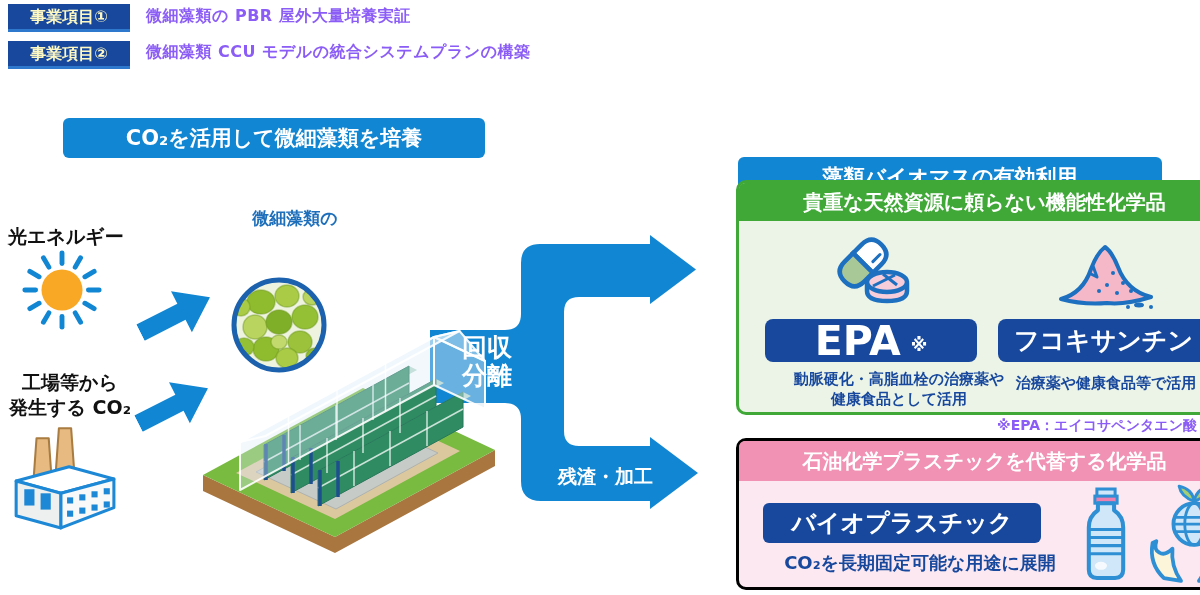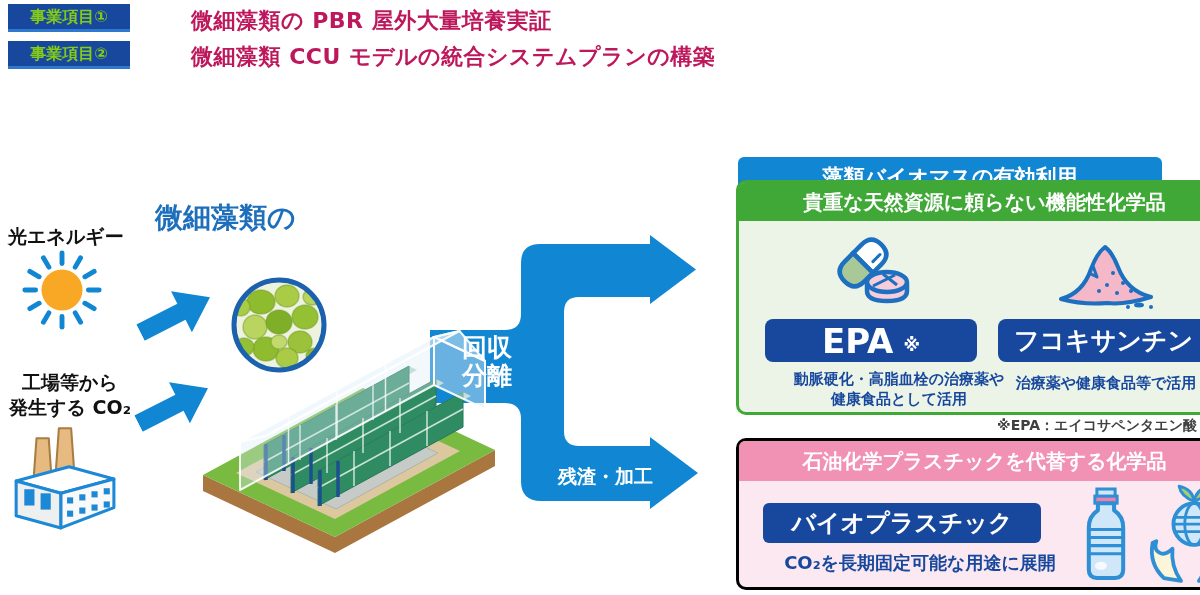--- a/index.html
+++ b/index.html
@@ -1,56 +1,57 @@
 <!DOCTYPE html>
 <html><head>
 <meta charset="utf-8">
 <style>
   html,body{margin:0;padding:0;background:#fff;}
   #canvas{position:relative;width:1200px;height:595px;background:#fff;overflow:hidden;
           font-family:"DejaVu Sans",sans-serif;font-weight:bold;color:#1a1a1a;}
   .abs{position:absolute;}
   
   .badge{left:8px;width:122px;height:25px;background:#17489d;border-bottom:3px solid #2e79cd;
-         color:#84cc16;font-size:16px;line-height:25px;text-align:center;}
-  .proj-title{left:146px;font-size:22px;color:#be185d;white-space:nowrap;letter-spacing:0.5px;margin-left:45px;}
+         color:#fef9c3;font-size:16px;line-height:25px;text-align:center;}
+  .proj-title{left:146px;font-size:16px;color:#8b5cf6;white-space:nowrap;letter-spacing:0.5px;}
   
   .sec-header{height:40px;background:#1186d2;border-radius:6px;color:#fff;font-size:21px;
               line-height:40px;text-align:center;}
   
   .src-label{font-size:19px;color:#111;}
-  .algae-label{color:#1e6fbb;font-size:28px;line-height:26px;text-align:left;}
+  .algae-label{color:#1e6fbb;font-size:17px;line-height:26px;text-align:center;}
   
   .flow-white{color:#fff;text-align:center;}
   .recovery{font-size:25px;line-height:28px;}
   .arm-label{font-size:19px;width:115px;}
   
   .panel{box-sizing:border-box;border-radius:10px;margin-left:36px;}
   .panel-green{border:3px solid #3fa837;background:#ecf4e7;}
   .panel-pink{border:3px solid #000000;background:#fbe8f0;}
   .panel-head{position:absolute;left:0;top:0;right:0;height:38px;color:#fff;font-size:20px;
               line-height:38px;text-align:center;border-radius:6px 6px 0 0;}
   .head-green{background:#3fa837;}
   .head-pink{background:#f191b3;height:40px;line-height:40px;}
   .navy-box{position:absolute;background:#17489d;border-radius:8px;color:#fff;
             display:flex;align-items:center;justify-content:center;}
   .navy-caption{position:absolute;color:#17489d;text-align:center;font-size:15px;line-height:20px;}
-  .note{font-size:14px;color:#404040;text-align:right;}
+  .note{font-size:14px;color:#8b5cf6;text-align:right;}
   svg{display:block;}
 </style>
 </head>
 <body>
 
 <div id="canvas">
 
   <div class="abs badge" style="top:4px;">事業項目①</div>
   <div class="abs proj-title" style="top:6px;">微細藻類の PBR 屋外大量培養実証</div>
   <div class="abs badge" style="top:41px;">事業項目②</div>
   <div class="abs proj-title" style="top:42px;">微細藻類 CCU モデルの統合システムプランの構築</div>
 
+  <div class="abs sec-header" style="left:63px;top:118px;width:422px;">CO₂を活用して微細藻類を培養</div>
   <div class="abs sec-header" style="left:738px;top:118px;width:424px;margin-top:39px;">藻類バイオマスの有効利用</div>
 
   <div class="abs src-label" style="left:8px;top:224px;">光エネルギー</div>
   <svg class="abs" style="left:18px;top:246px;" width="88" height="88" viewBox="0 0 90 90">
     <g stroke="#1186d2" stroke-width="5" stroke-linecap="round">
       <line x1="72" y1="45" x2="83" y2="45"></line>
         <line x1="68.4" y1="58.5" x2="77.9" y2="64"></line>
       <line x1="58.5" y1="68.4" x2="64" y2="77.9"></line>
         <line x1="45" y1="72" x2="45" y2="83"></line>
       <line x1="31.6" y1="68.4" x2="26" y2="77.9"></line>
@@ -212,21 +213,21 @@
         <circle cx="76" cy="58" r="2"></circle>
           <circle cx="62" cy="60" r="2"></circle>
           <circle cx="44" cy="58" r="2"></circle>
         <ellipse cx="84" cy="72" rx="5" ry="2.5"></ellipse>
           <circle cx="96" cy="74" r="2"></circle>
           <circle cx="73" cy="74" r="2"></circle>
       </g>
     </svg>
 
     <div class="navy-box" style="left:26px;top:136px;width:212px;height:43px;">
-      <span style="font-size:34px;">EPA</span>
+      <span style="font-size:41px;">EPA</span>
       <span style="font-size:17px;margin-left:10px;margin-top:8px;">※</span>
     </div>
     <div class="navy-caption" style="left:0;top:186px;width:264px;padding-left:28px;">
       <span style="display:block;">動脈硬化・高脂血栓の治療薬や</span>
       <span style="display:block;">健康食品として活用</span>
     </div>
 
     <div class="navy-box" style="left:259px;top:136px;width:211px;height:43px;font-size:25px;">
       <span>フコキサンチン</span>
     </div>

